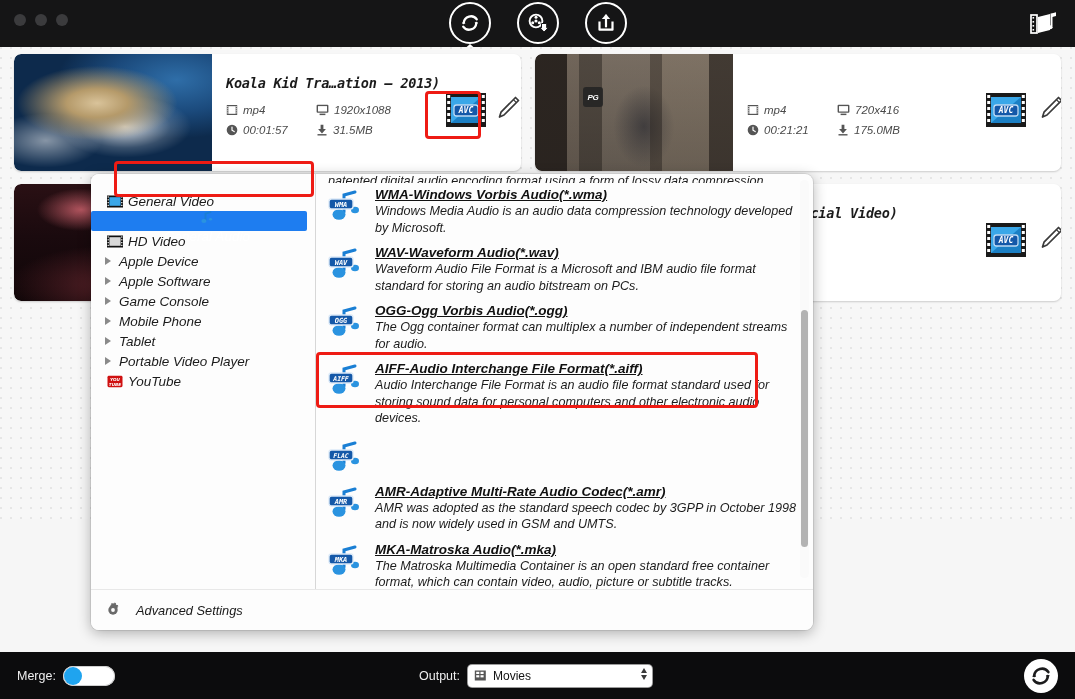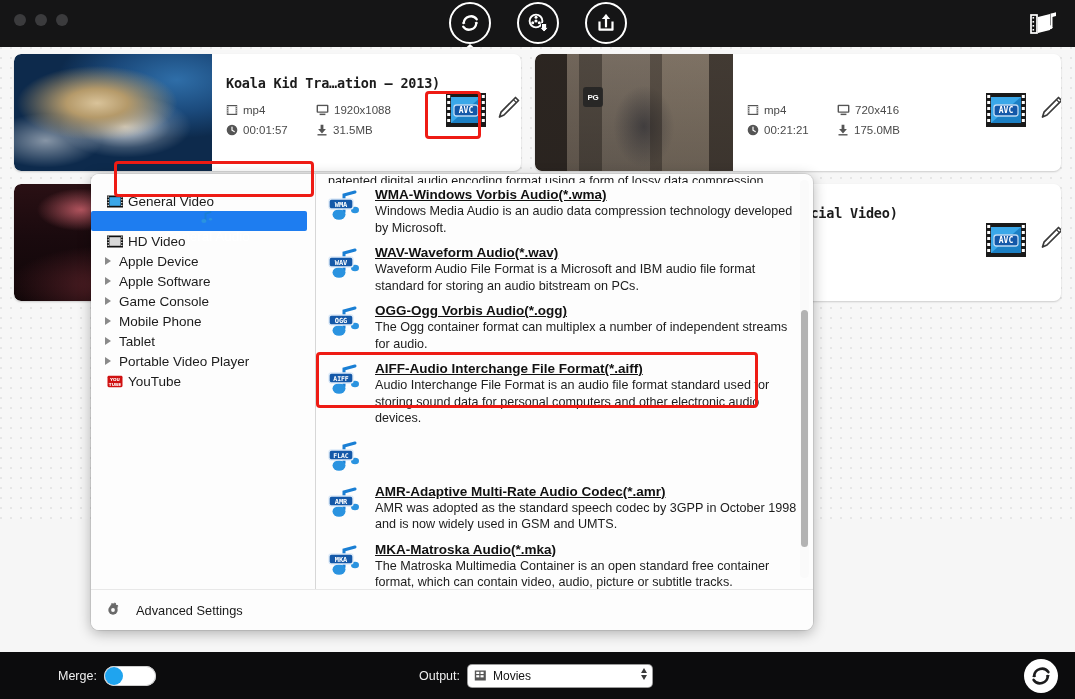--- a/index.html
+++ b/index.html
@@ -60,20 +60,21 @@
   }
 
   
   .main {
     position: absolute; left: 0; top: 47px;
     width: 1075px; height: 472px;
     background-color: #f7f7f7;
     background-image:
       radial-gradient(circle at 1px 1px, #e6e6e6 1px, transparent 1.3px);
     background-size: 10px 10px;
+    font-style: italic;
   }
 
   
   .card {
     position: absolute;
     background: #fff;
     border-radius: 7px;
     box-shadow: 0 1px 2px rgba(0,0,0,.18);
     box-sizing: border-box;
     overflow: hidden;
@@ -274,21 +275,21 @@
   .adv-label { font-size: 12.8px; color: #1a1a1a; cursor: pointer; }
 
   
   .bottombar {
     position: absolute; left: 0; bottom: 0;
     width: 1075px; height: 47px;
     background: #0c0c0d;
     display: flex; align-items: center;
   }
   .bb-label { color: #efefef; font-size: 12.5px; }
-  .merge-wrap { position: absolute; left: 17px; display: flex; align-items: center; gap: 7px; margin-left: 41px; }
+  .merge-wrap { position: absolute; left: 17px; display: flex; align-items: center; gap: 7px; }
   .toggle {
     width: 52px; height: 20px; border-radius: 11px;
     background: #fff; position: relative; cursor: pointer;
     box-shadow: inset 0 0 0 1px #cfcfcf;
   }
   .toggle .knob {
     position: absolute; left: 1px; top: 1px;
     width: 18px; height: 18px; border-radius: 50%;
     background: #1fa4ef;
   }

